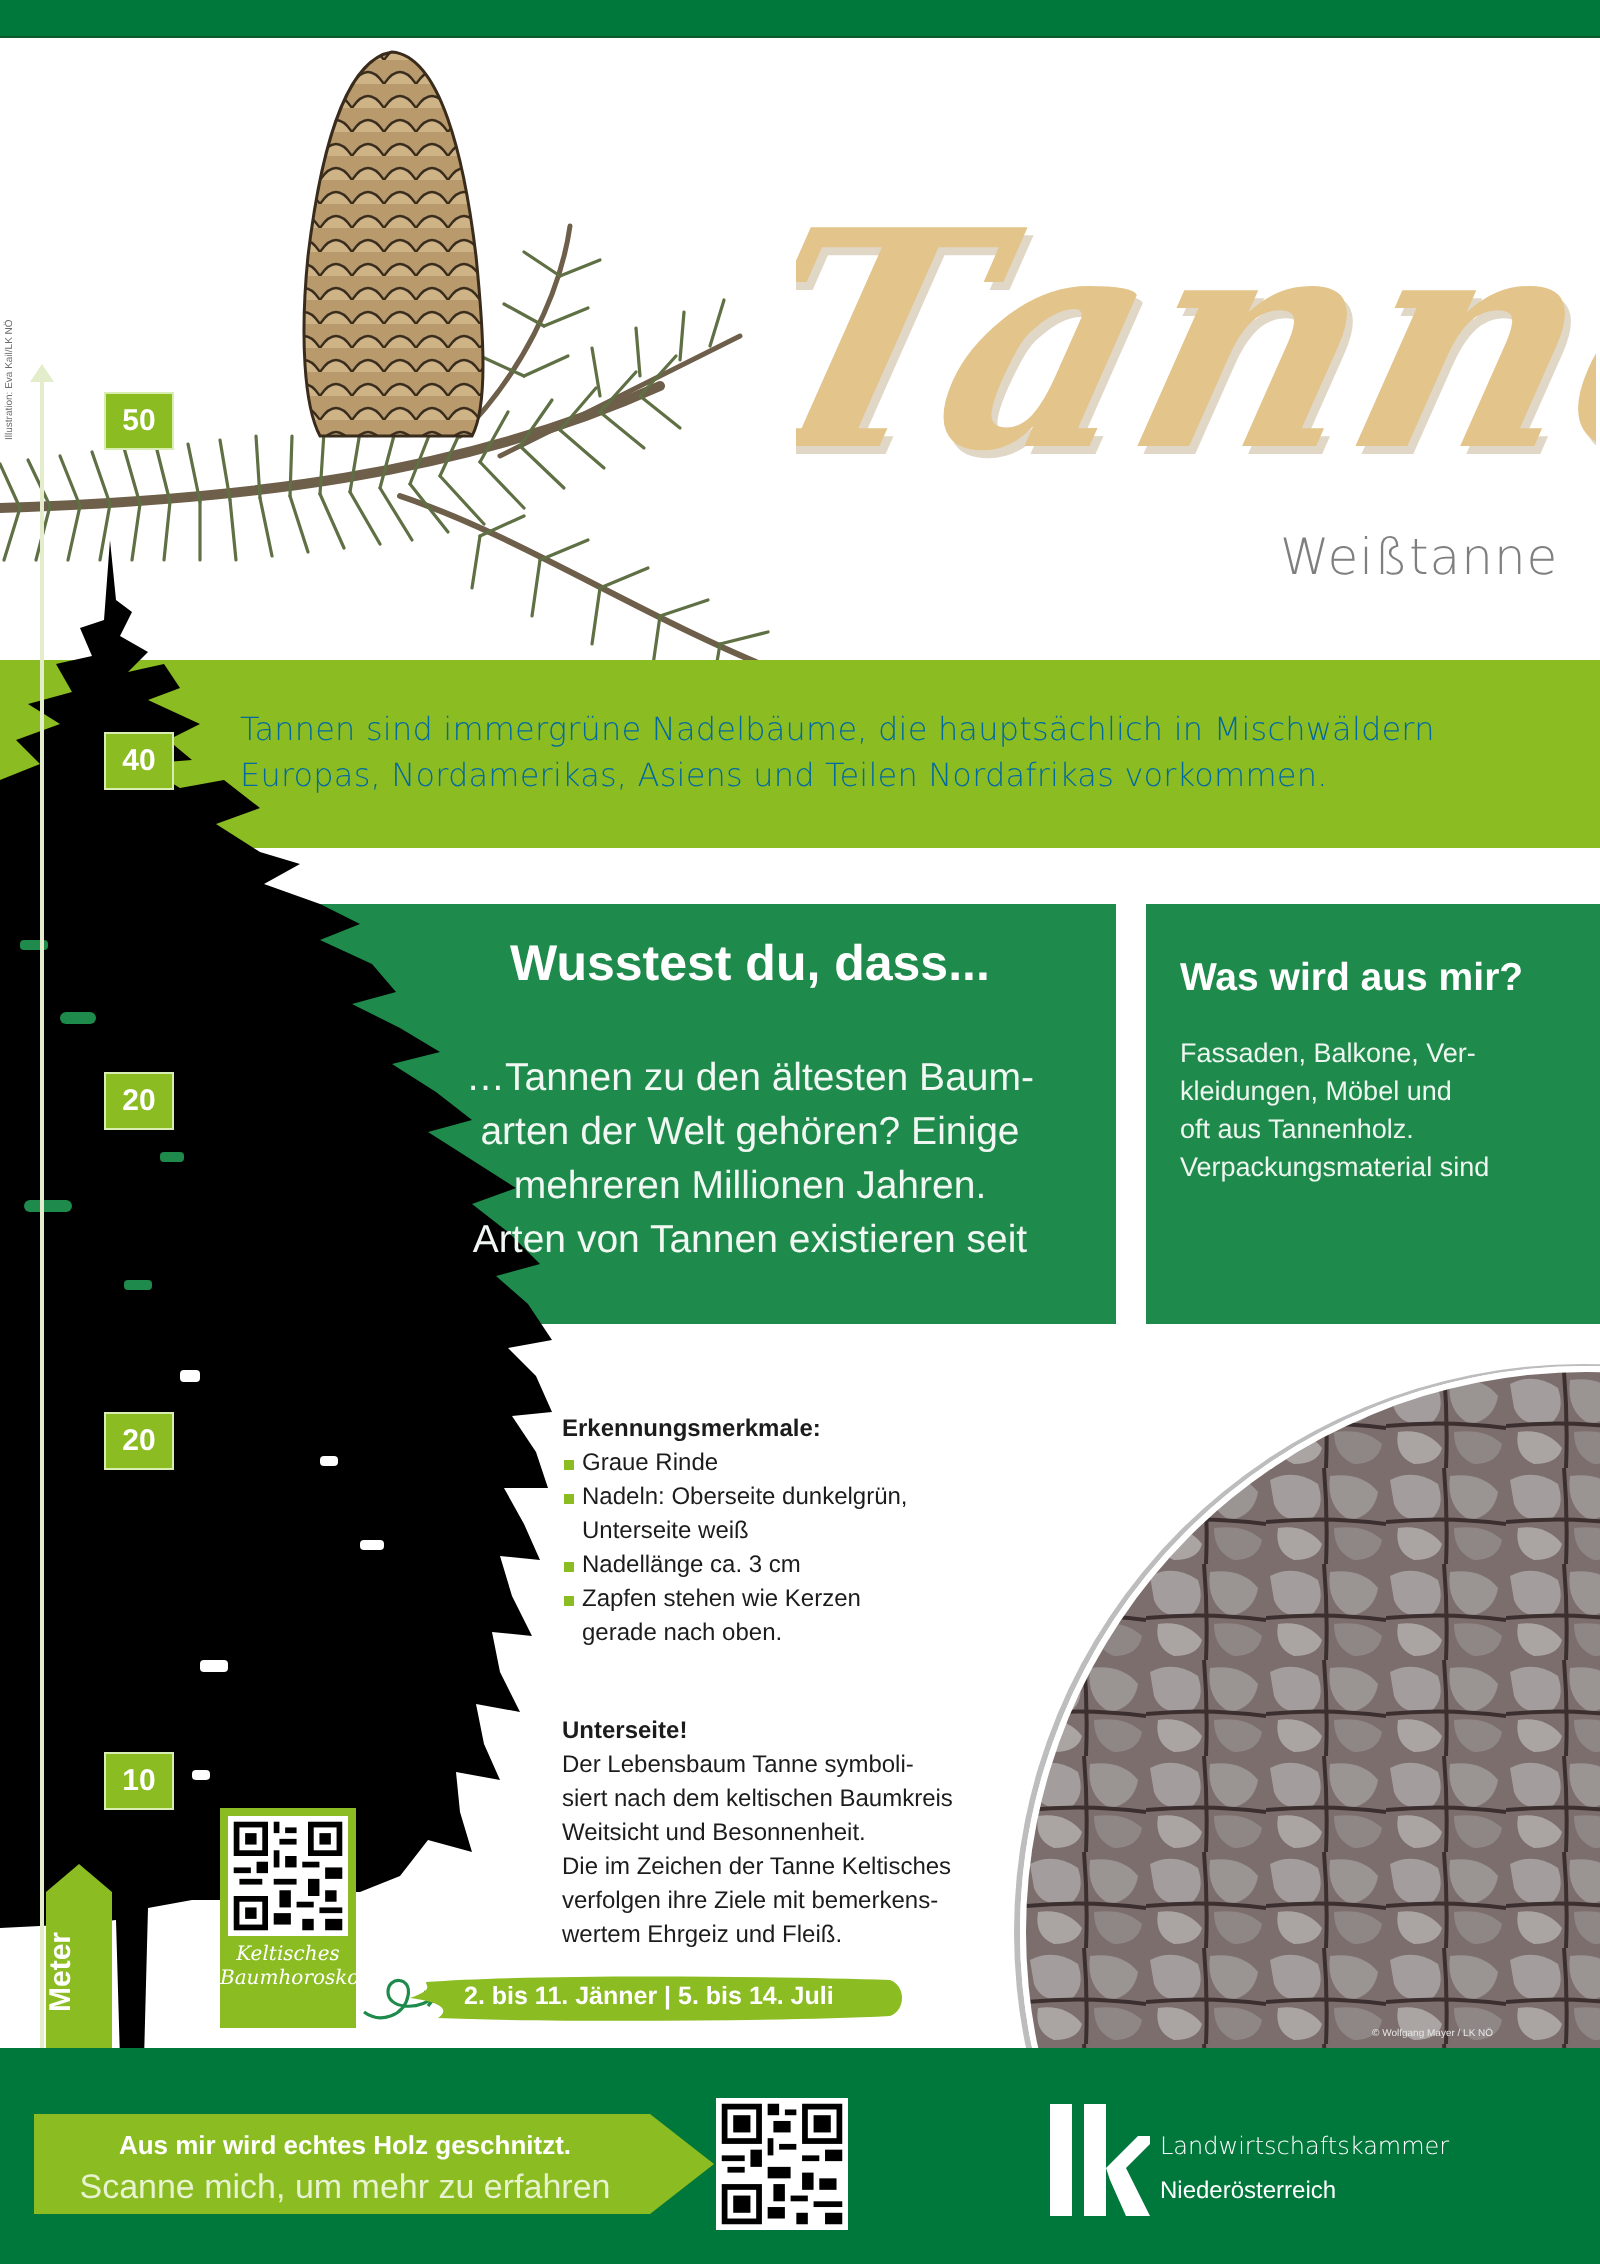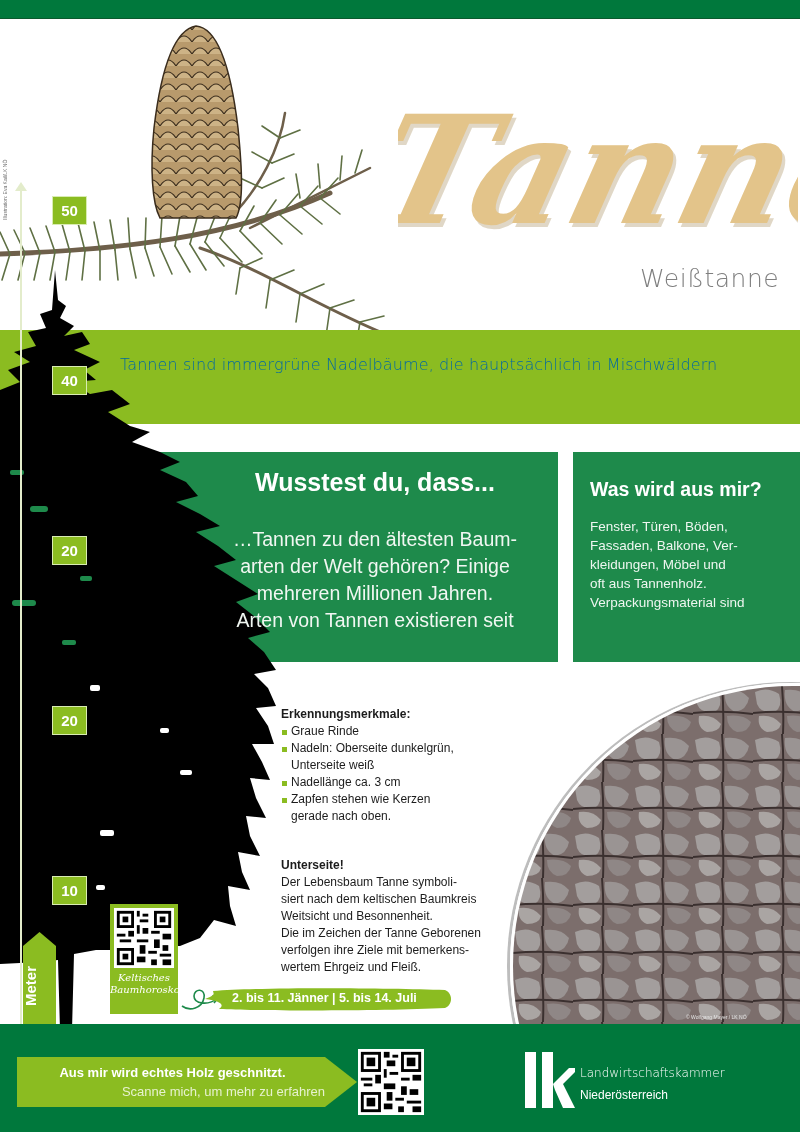--- a/index.html
+++ b/index.html
@@ -34,21 +34,21 @@
     .bark { left: 510px; top: 683px; width: 560px; height: 560px; border-radius: 50%; overflow: hidden; border: 3px solid #ffffff; box-shadow: -2px 0 0 1px #bdbdbd; }
     .bark-credit { left: 686px; top: 1014px; font-size: 5px; color: #e6e6e6; }
     .qr-card { left: 110px; top: 904px; width: 68px; height: 110px; background: #8bbc21; }
     .qr-small { left: 114px; top: 908px; width: 60px; height: 60px; background: #ffffff; }
     .horoscope-label { left: 110px; top: 972px; width: 68px; text-align: center; font-size: 10px; line-height: 12px; color: #ffffff; font-style: italic; font-family: "DejaVu Serif", serif; }
     .date-ribbon { left: 205px; top: 985px; width: 250px; height: 28px; }
     .date-text { left: 232px; top: 991px; font-size: 12.5px; font-weight: bold; color: #ffffff; }
     .footer { left: 0; top: 1024px; width: 800px; height: 108px; background: #00783c; }
     .arrow-banner { left: 17px; top: 1057px; width: 340px; height: 50px; }
     .banner-line1 { left: 20px; top: 1065px; width: 305px; text-align: center; font-size: 13px; font-weight: bold; color: #ffffff; }
-    .banner-line2 { left: 20px; top: 1084px; width: 305px; text-align: right; font-size: 13px; color: #e7f2cf; }
+    .banner-line2 { left: 20px; top: 1084px; width: 305px; text-align: center; font-size: 17px; color: #e7f2cf; }
     .qr-big { left: 358px; top: 1049px; width: 66px; height: 66px; background: #ffffff; }
     .lk-logo { left: 525px; top: 1052px; }
     .lk-line1 { left: 580px; top: 1066px; font-size: 12px; color: #ffffff; font-family: "DejaVu Sans", sans-serif; font-weight: 300; }
     .lk-line2 { left: 580px; top: 1088px; font-size: 12px; font-weight: normal; color: #ffffff; }
   </style>
 </head>
 <body>
 
 <div class="abs topbar"></div>
 
@@ -140,20 +140,21 @@
   <svg viewBox="0 0 400 180">
     <text x="4" y="145" font-family="DejaVu Serif, serif" font-style="italic" font-weight="bold" font-size="150" fill="#a88f5e" opacity="0.35" transform="translate(3,4) skewX(-14)">Tanne</text>
     <text x="4" y="145" font-family="DejaVu Serif, serif" font-style="italic" font-weight="bold" font-size="150" fill="#e3c48a" transform="skewX(-14)">Tanne</text>
   </svg>
 </div>
 <div class="abs subtitle">Weißtanne</div>
 
 <div class="abs lime-band"></div>
 <div class="abs lime-text">
   <div>Tannen sind immergrüne Nadelbäume, die hauptsächlich in Mischwäldern</div>
+  <div>Europas, Nordamerikas, Asiens und Teilen Nordafrikas vorkommen.</div>
 </div>
 
 <div class="abs dark-box"></div>
 <div class="abs right-box"></div>
 
 <svg class="abs tree" viewBox="0 0 300 760">
   <path fill="#000000" d="
     M55 0 L58 30 L66 36 L60 48 L74 56 L64 66 L82 62 L90 74 L74 80 L100 92 L84 100 L96 110 L70 112
     L90 124 L112 120 L130 134 L108 142 L130 156 L150 162 L132 172 L160 182 L180 192 L160 200
     L186 212 L198 226 L176 232 L200 244 L220 256 L196 262 L218 276 L236 290 L214 296 L236 310
@@ -194,21 +195,20 @@
 <div class="abs wd-title">Wusstest du, dass...</div>
 <div class="abs wd-body">
   <div>…Tannen zu den ältesten Baum-</div>
   <div>arten der Welt gehören? Einige</div>
   <div>mehreren Millionen Jahren.</div>
   <div>Arten von Tannen existieren seit</div>
 </div>
 
 <div class="abs ww-title">Was wird aus mir?</div>
 <div class="abs ww-body">
-  <div>Fenster, Türen, Böden,</div>
   <div>Fassaden, Balkone, Ver-</div>
   <div>kleidungen, Möbel und</div>
   <div>oft aus Tannenholz.</div>
   <div>Verpackungsmaterial sind</div>
 </div>
 
 <div class="abs feat">
   <div class="feat-title">Erkennungsmerkmale:</div>
   <ul>
     <li>Graue Rinde</li>
@@ -216,21 +216,21 @@
     <li>Nadellänge ca. 3 cm</li>
     <li style="width:170px;">Zapfen stehen wie Kerzen gerade nach oben.</li>
   </ul>
 </div>
 
 <div class="abs int">
   <div class="int-title">Unterseite!</div>
   <div>Der Lebensbaum Tanne symboli-</div>
   <div>siert nach dem keltischen Baumkreis</div>
   <div>Weitsicht und Besonnenheit.</div>
-  <div>Die im Zeichen der Tanne Geborenen</div>
+  <div>Die im Zeichen der Tanne Keltisches</div>
   <div>verfolgen ihre Ziele mit bemerkens-</div>
   <div>wertem Ehrgeiz und Fleiß.</div>
 </div>
 
 <div class="abs bark">
   <svg width="560" height="560" viewBox="0 0 560 560">
     <defs>
       <pattern id="bark" width="60" height="48" patternUnits="userSpaceOnUse">
         <rect width="60" height="48" fill="#7c6e6c"></rect>
         <path d="M2 6 Q 14 0 26 8 Q 30 20 22 26 Q 8 28 4 18 Z" fill="#a39e9d"></path>

